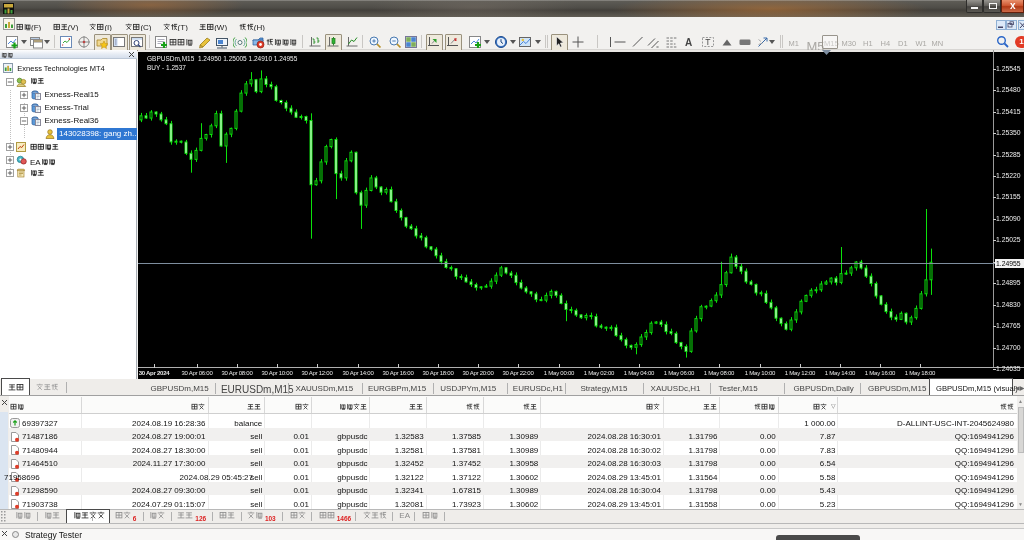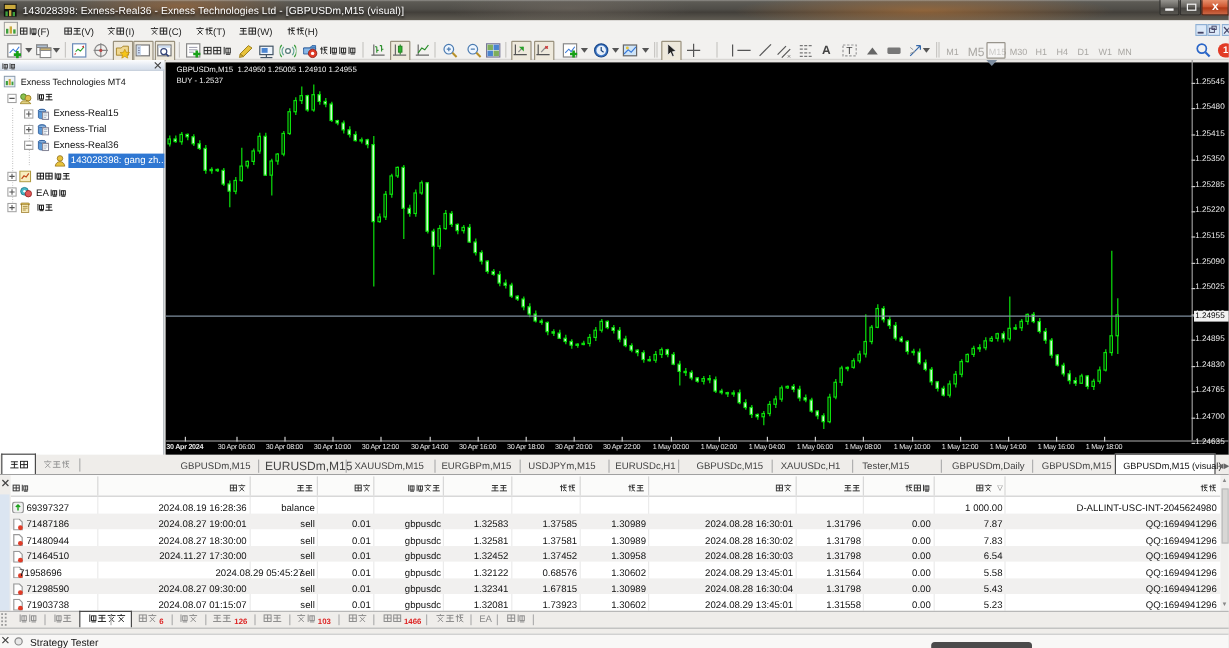--- a/index.html
+++ b/index.html
@@ -15,21 +15,20 @@
 <div class="abs" style="left:370px;top:-6px;width:210px;height:26px;background:radial-gradient(ellipse at center,rgba(125,115,105,.45),rgba(125,115,105,0) 70%)"></div>
 <div class="abs" style="left:0;top:0;width:1024px;height:1px;background:rgba(255,255,255,.22)"></div>
 </div>
     <svg class="abs" style="left:3px;top:3px" width="11" height="11">
       <rect width="11" height="11" fill="#10100e"></rect>
       <rect x="1" y="1" width="9" height="3.5" fill="#caa93c"></rect>
       <rect x="1.5" y="6.5" width="2" height="4" fill="#3d9e3d"></rect>
       <rect x="4.5" y="5.5" width="2" height="5" fill="#caa93c"></rect>
       <rect x="7.5" y="7" width="2" height="3.5" fill="#3d9e3d"></rect>
     </svg>
-    <div class="abs" style="left:19px;top:4px;font-size:8.5px;color:#fff;text-shadow:0 1px 2px rgba(0,0,0,.8);letter-spacing:.1px">143028398: Exness-Real36 - Exness Technologies Ltd - [GBPUSDm,M15 (visual)]</div>
     <div class="abs" style="left:966px;top:0;width:17px;height:13px;background:linear-gradient(180deg,#96948f,#605e5a 50%,#454340 55%,#595751);border:1px solid #2e2d2b;border-top:none;border-radius:0 0 2px 2px">
       <div class="abs" style="left:4px;top:7px;width:7px;height:2px;background:#f5f5f5"></div>
     </div>
 <div class="abs" style="left:983px;top:0;width:18px;height:13px;background:linear-gradient(180deg,#96948f,#605e5a 50%,#454340 55%,#595751);border:1px solid #2e2d2b;border-top:none;border-radius:0 0 2px 2px">
       <div class="abs" style="left:4.5px;top:3px;width:8px;height:6px;border:1px solid #f5f5f5"></div>
     </div>
 <div class="abs" style="left:1001px;top:0;width:23px;height:13px;background:linear-gradient(180deg,#e8906c,#d05a34 45%,#b23a16 55%,#cc6a48);border:1px solid #641f0a;border-top:none;border-radius:0 0 0 2px">
       <div class="abs" style="left:8px;top:0px;color:#fff;font-size:10px;font-weight:bold">x</div>
     </div>
     <div class="abs" style="left:0;top:17px;width:1024px;height:14px;background:#f2f1ef"></div>
@@ -392,21 +391,21 @@
       <rect x="1.5" y="4.5" width="11" height="5.5" rx="1.2" fill="#777"></rect>
     </svg>
     <svg class="abs" style="left:756px;top:35px" width="14" height="14">
       <path d="M2.5 11.5L11 3M11 3H7.5M11 3v3.5" stroke="#3668a8" fill="none" stroke-width="1"></path>
       <path d="M2.5 4.5l2.5 2M2.5 9.5l4-1.5" stroke="#999" stroke-width=".8"></path>
     </svg>
     <div class="abs" style="left:768.5px;top:40px;border:3px solid transparent;border-top:4px solid #555"></div>
     <div class="sep" style="left:779.5px"></div>
     <div class="sep" style="left:781.5px"></div>
     <div class="abs" style="left:788.5px;top:38.5px;color:#a9a7a3;font-size:7.5px">M1</div>
-    <div class="abs" style="left:806.5px;top:38.5px;color:#a9a7a3;font-size:10px">M5</div>
+    <div class="abs" style="left:806.5px;top:38.5px;color:#a9a7a3;font-size:13px">M5</div>
     <div class="abs" style="left:824px;top:38.5px;color:#a9a7a3;font-size:7.5px">M15</div>
     <div class="abs" style="left:841.5px;top:38.5px;color:#a9a7a3;font-size:7.5px">M30</div>
     <div class="abs" style="left:863px;top:38.5px;color:#a9a7a3;font-size:7.5px">H1</div>
     <div class="abs" style="left:880.5px;top:38.5px;color:#a9a7a3;font-size:7.5px">H4</div>
     <div class="abs" style="left:898px;top:38.5px;color:#a9a7a3;font-size:7.5px">D1</div>
     <div class="abs" style="left:915.5px;top:38.5px;color:#a9a7a3;font-size:7.5px">W1</div>
     <div class="abs" style="left:931.5px;top:38.5px;color:#a9a7a3;font-size:7.5px">MN</div>
     <div class="abs" style="left:822px;top:34.5px;width:16px;height:14px;border:1px solid #98948c;background:rgba(255,255,255,.4);border-radius:1px"></div>
     <svg class="abs" style="left:996px;top:35px" width="14" height="14">
       <circle cx="5.5" cy="5.5" r="3.8" fill="none" stroke="#2a66c8" stroke-width="1.4"></circle>
@@ -878,21 +877,21 @@
           </g>
         </g>
       </svg></div>
     <div class="abs" style="left:65.6px;top:382px;width:1px;height:11px;background:#b0b0b0"></div>
     <div class="abs" style="left:150.5px;top:384px;font-size:8px;color:#444">GBPUSDm,M15</div>
     <div class="abs" style="left:220.9px;top:384px;font-size:10px;color:#444">EURUSDm,M15</div>
     <div class="abs" style="left:295.4px;top:384px;font-size:8px;color:#444">XAUUSDm,M15</div>
     <div class="abs" style="left:367.9px;top:384px;font-size:8px;color:#444">EURGBPm,M15</div>
     <div class="abs" style="left:440.3px;top:384px;font-size:8px;color:#444">USDJPYm,M15</div>
     <div class="abs" style="left:512.8px;top:384px;font-size:8px;color:#444">EURUSDc,H1</div>
-    <div class="abs" style="left:580.4px;top:384px;font-size:8px;color:#444">GBPUSDc,M15</div>
+    <div class="abs" style="left:580.4px;top:384px;font-size:8px;color:#444">Strategy,M15</div>
     <div class="abs" style="left:650.6px;top:384px;font-size:8px;color:#444">XAUUSDc,H1</div>
     <div class="abs" style="left:718.6px;top:384px;font-size:8px;color:#444">Tester,M15</div>
     <div class="abs" style="left:793.4px;top:384px;font-size:8px;color:#444">GBPUSDm,Daily</div>
     <div class="abs" style="left:868.1px;top:384px;font-size:8px;color:#444">GBPUSDm,M15</div>
     <div class="abs" style="left:214.7px;top:383px;width:1px;height:11px;background:#b0b0b0"></div>
     <div class="abs" style="left:288.4px;top:383px;width:1px;height:11px;background:#b0b0b0"></div>
     <div class="abs" style="left:361.7px;top:383px;width:1px;height:11px;background:#b0b0b0"></div>
     <div class="abs" style="left:433.3px;top:383px;width:1px;height:11px;background:#b0b0b0"></div>
     <div class="abs" style="left:506.6px;top:383px;width:1px;height:11px;background:#b0b0b0"></div>
     <div class="abs" style="left:564.5px;top:383px;width:1px;height:11px;background:#b0b0b0"></div>
@@ -1233,27 +1232,27 @@
     <div class="abs n8" style="right:485.70000000000005px;top:459.0px">1.30958</div>
     <div class="abs n8" style="right:363px;top:459.0px">2024.08.28 16:30:03</div>
     <div class="abs n8" style="right:306.5px;top:459.0px">1.31798</div>
     <div class="abs n8" style="right:248.39999999999998px;top:459.0px">0.00</div>
     <div class="abs n8" style="right:188.60000000000002px;top:459.0px">6.54</div>
     <div class="abs n8" style="right:10px;top:459.0px">QQ:1694941296</div>
     <svg class="abs" style="left:10px;top:472.0px" width="10" height="10">
       <path d="M1.5 0.5h4.5l2.5 2.5v6.5h-7z" fill="#fff" stroke="#999"></path>
       <circle cx="7" cy="7.8" r="2" fill="#e03c28"></circle>
     </svg>
-    <div class="abs n8" style="left:16px;top:472.5px">71958696</div>
+    <div class="abs n8" style="left:4px;top:472.5px">71958696</div>
     <div class="abs n8" style="right:771px;top:472.5px">2024.08.29 05:45:27</div>
     <div class="abs n8" style="right:761.7px;top:472.5px">sell</div>
     <div class="abs n8" style="right:715px;top:472.5px">0.01</div>
     <div class="abs n8" style="right:656.4px;top:472.5px">gbpusdc</div>
     <div class="abs n8" style="right:600.4px;top:472.5px">1.32122</div>
-    <div class="abs n8" style="right:543px;top:472.5px">0.68576</div>
+    <div class="abs n8" style="right:543px;top:472.5px">1.37122</div>
     <div class="abs n8" style="right:485.70000000000005px;top:472.5px">1.30602</div>
     <div class="abs n8" style="right:363px;top:472.5px">2024.08.29 13:45:01</div>
     <div class="abs n8" style="right:306.5px;top:472.5px">1.31564</div>
     <div class="abs n8" style="right:248.39999999999998px;top:472.5px">0.00</div>
     <div class="abs n8" style="right:188.60000000000002px;top:472.5px">5.58</div>
     <div class="abs n8" style="right:10px;top:472.5px">QQ:1694941296</div>
     <div class="abs" style="left:9px;top:481.5px;width:1008px;height:13.5px;background:#f1f0ef"></div>
     <svg class="abs" style="left:10px;top:485.5px" width="10" height="10">
       <path d="M1.5 0.5h4.5l2.5 2.5v6.5h-7z" fill="#fff" stroke="#999"></path>
       <circle cx="7" cy="7.8" r="2" fill="#e03c28"></circle>
@@ -1269,21 +1268,21 @@
     <div class="abs n8" style="right:363px;top:486.0px">2024.08.28 16:30:04</div>
     <div class="abs n8" style="right:306.5px;top:486.0px">1.31798</div>
     <div class="abs n8" style="right:248.39999999999998px;top:486.0px">0.00</div>
     <div class="abs n8" style="right:188.60000000000002px;top:486.0px">5.43</div>
     <div class="abs n8" style="right:10px;top:486.0px">QQ:1694941296</div>
     <svg class="abs" style="left:10px;top:499.0px" width="10" height="10">
       <path d="M1.5 0.5h4.5l2.5 2.5v6.5h-7z" fill="#fff" stroke="#999"></path>
       <circle cx="7" cy="7.8" r="2" fill="#e03c28"></circle>
     </svg>
     <div class="abs n8" style="left:22px;top:499.5px">71903738</div>
-    <div class="abs n8" style="right:818.5px;top:499.5px">2024.08.07 01:15:07</div>
+    <div class="abs n8" style="right:818.5px;top:499.5px">2024.07.29 01:15:07</div>
     <div class="abs n8" style="right:761.7px;top:499.5px">sell</div>
     <div class="abs n8" style="right:715px;top:499.5px">0.01</div>
     <div class="abs n8" style="right:656.4px;top:499.5px">gbpusdc</div>
     <div class="abs n8" style="right:600.4px;top:499.5px">1.32081</div>
     <div class="abs n8" style="right:543px;top:499.5px">1.73923</div>
     <div class="abs n8" style="right:485.70000000000005px;top:499.5px">1.30602</div>
     <div class="abs n8" style="right:363px;top:499.5px">2024.08.29 13:45:01</div>
     <div class="abs n8" style="right:306.5px;top:499.5px">1.31558</div>
     <div class="abs n8" style="right:248.39999999999998px;top:499.5px">0.00</div>
     <div class="abs n8" style="right:188.60000000000002px;top:499.5px">5.23</div>

